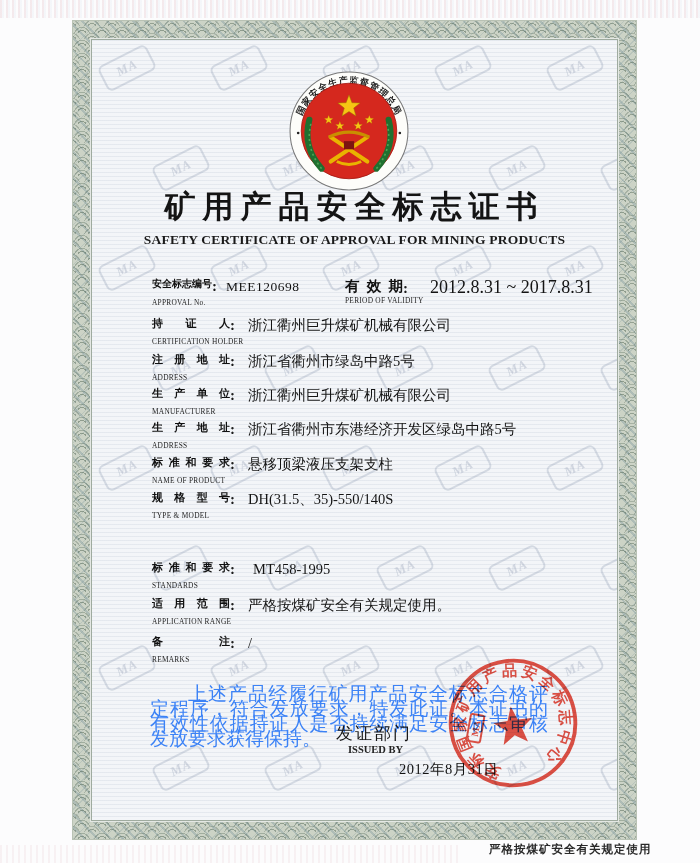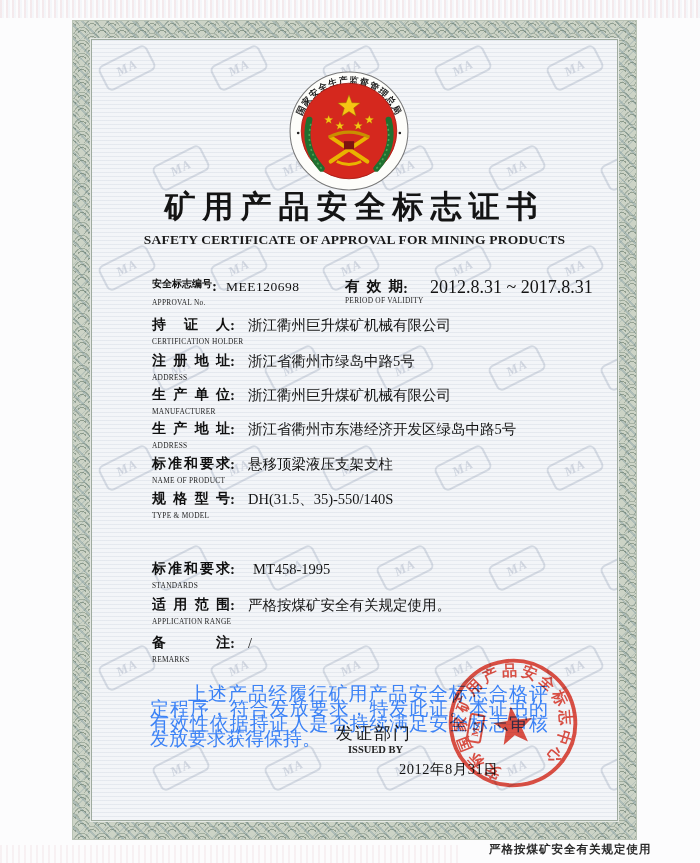--- a/index.html
+++ b/index.html
@@ -33,21 +33,21 @@
     display:flex;align-items:center;justify-content:center;transform:rotate(-27deg);letter-spacing:1px;}
   .layer{position:absolute;left:0;top:0;width:700px;height:863px;z-index:5;}
   
   .emblem{position:absolute;left:288px;top:70px;width:122px;height:122px;}
   
   .title-zh{position:absolute;left:92px;top:186px;width:525px;text-align:center;
     font-size:31px;font-weight:bold;letter-spacing:7px;color:#141414;}
   .title-en{position:absolute;left:92px;top:232px;width:525px;text-align:center;
     font-size:13.5px;font-weight:bold;color:#1a1a1a;letter-spacing:0.2px;}
   
-  .zh-label{display:inline-block;font-weight:bold;font-size:14px;color:#101010;
+  .zh-label{display:inline-block;font-weight:bold;font-size:11px;color:#101010;
     text-align:justify;text-align-last:justify;vertical-align:top;}
   .colon{font-weight:bold;font-size:15px;}
   .en-label{position:absolute;font-size:8px;letter-spacing:0.3px;color:#222;
     font-family:"Liberation Serif","DejaVu Serif",serif;white-space:nowrap;transform:scaleX(.92);transform-origin:left;}
   .value{font-size:14.5px;color:#141414;white-space:nowrap;}
   .row{position:absolute;left:152px;white-space:nowrap;}
   .row .zh-label{width:78px;}
   .row .value{margin-left:9px;font-family:Liberation Serif, serif;}
   .statement{position:absolute;left:150px;top:686px;width:398px;font-size:19px;line-height:15px;
     text-align:justify;text-indent:2em;color:#3b82f6;}

